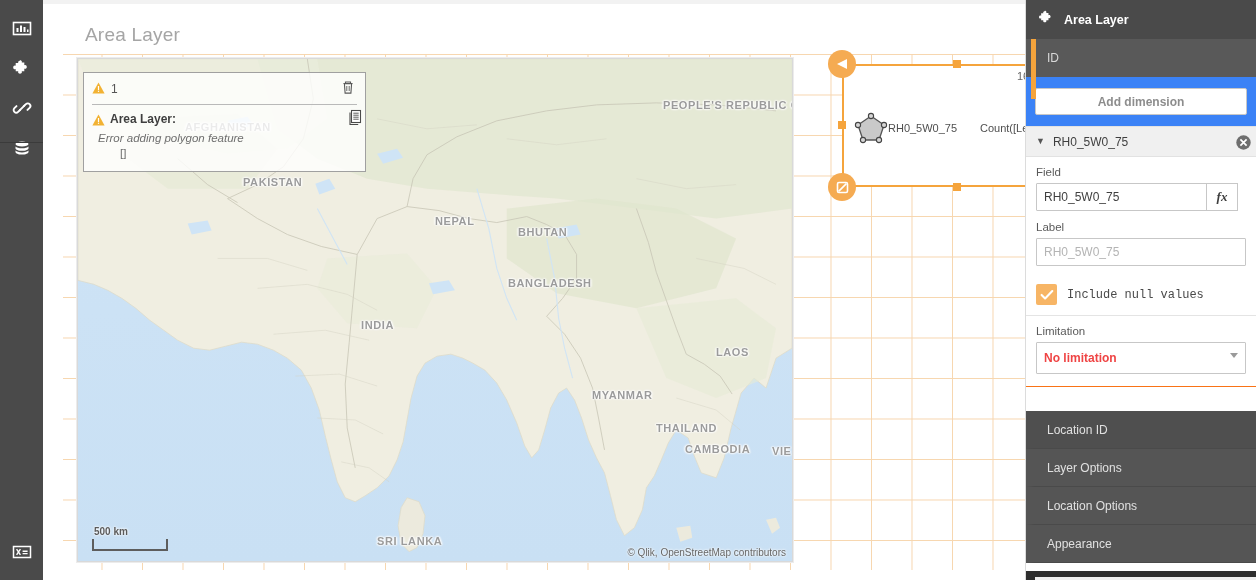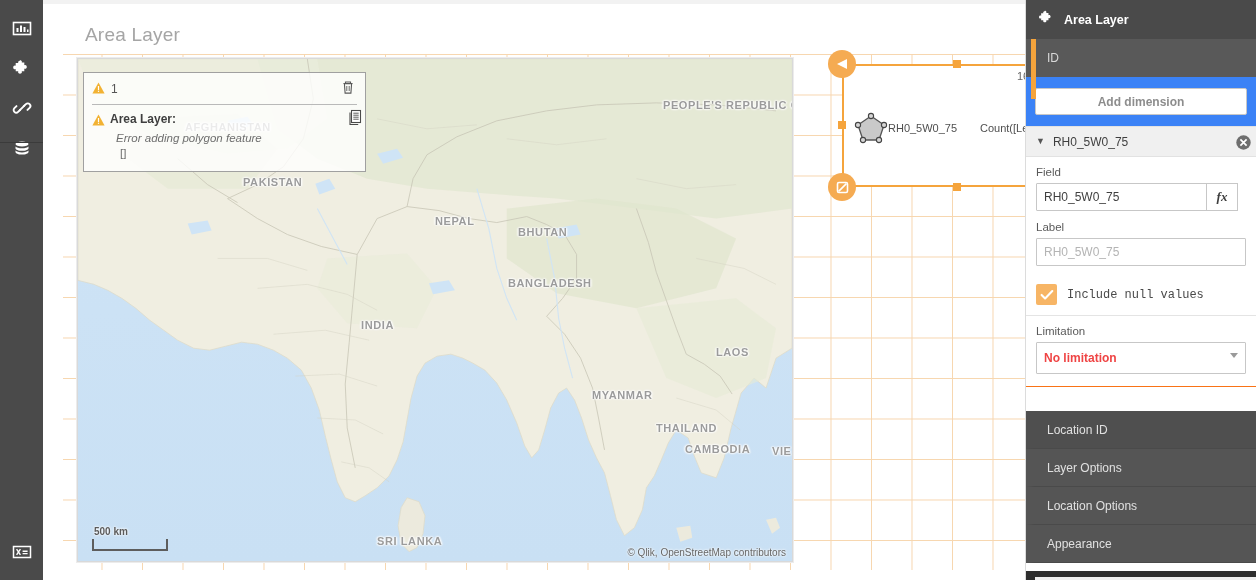--- a/index.html
+++ b/index.html
@@ -112,21 +112,21 @@
   .warn-tri { flex: none; }
   .err-count { font-size: 12px; color: #555; margin-left: 6px; }
   .err-trash { position: absolute; right: 2px; top: 7px; cursor: pointer; }
   .err-body { padding: 7px 8px 0 8px; position: relative; }
   .err-line1 { display: flex; align-items: flex-start; }
   .err-title {
     font-size: 12px; font-weight: bold; color: #3f3f3f; margin-left: 5px;
   }
   .err-msg {
     font-size: 11.5px; font-style: italic; color: #6e6e6e;
-    margin: 1px 0 0 24px; line-height: 1.35;
+    margin: 1px 0 0 6px; line-height: 1.35;
   }
   .err-brackets {
     font-size: 11.5px; color: #6e6e6e; margin-left: 28px; line-height: 1.2;
   }
   .err-copy { position: absolute; right: 2px; top: 4px; cursor: pointer; }
 
   
   .sel-box {
     position: absolute; left: 779px; top: 60px; width: 230px; height: 123px;
     background: #fff;

